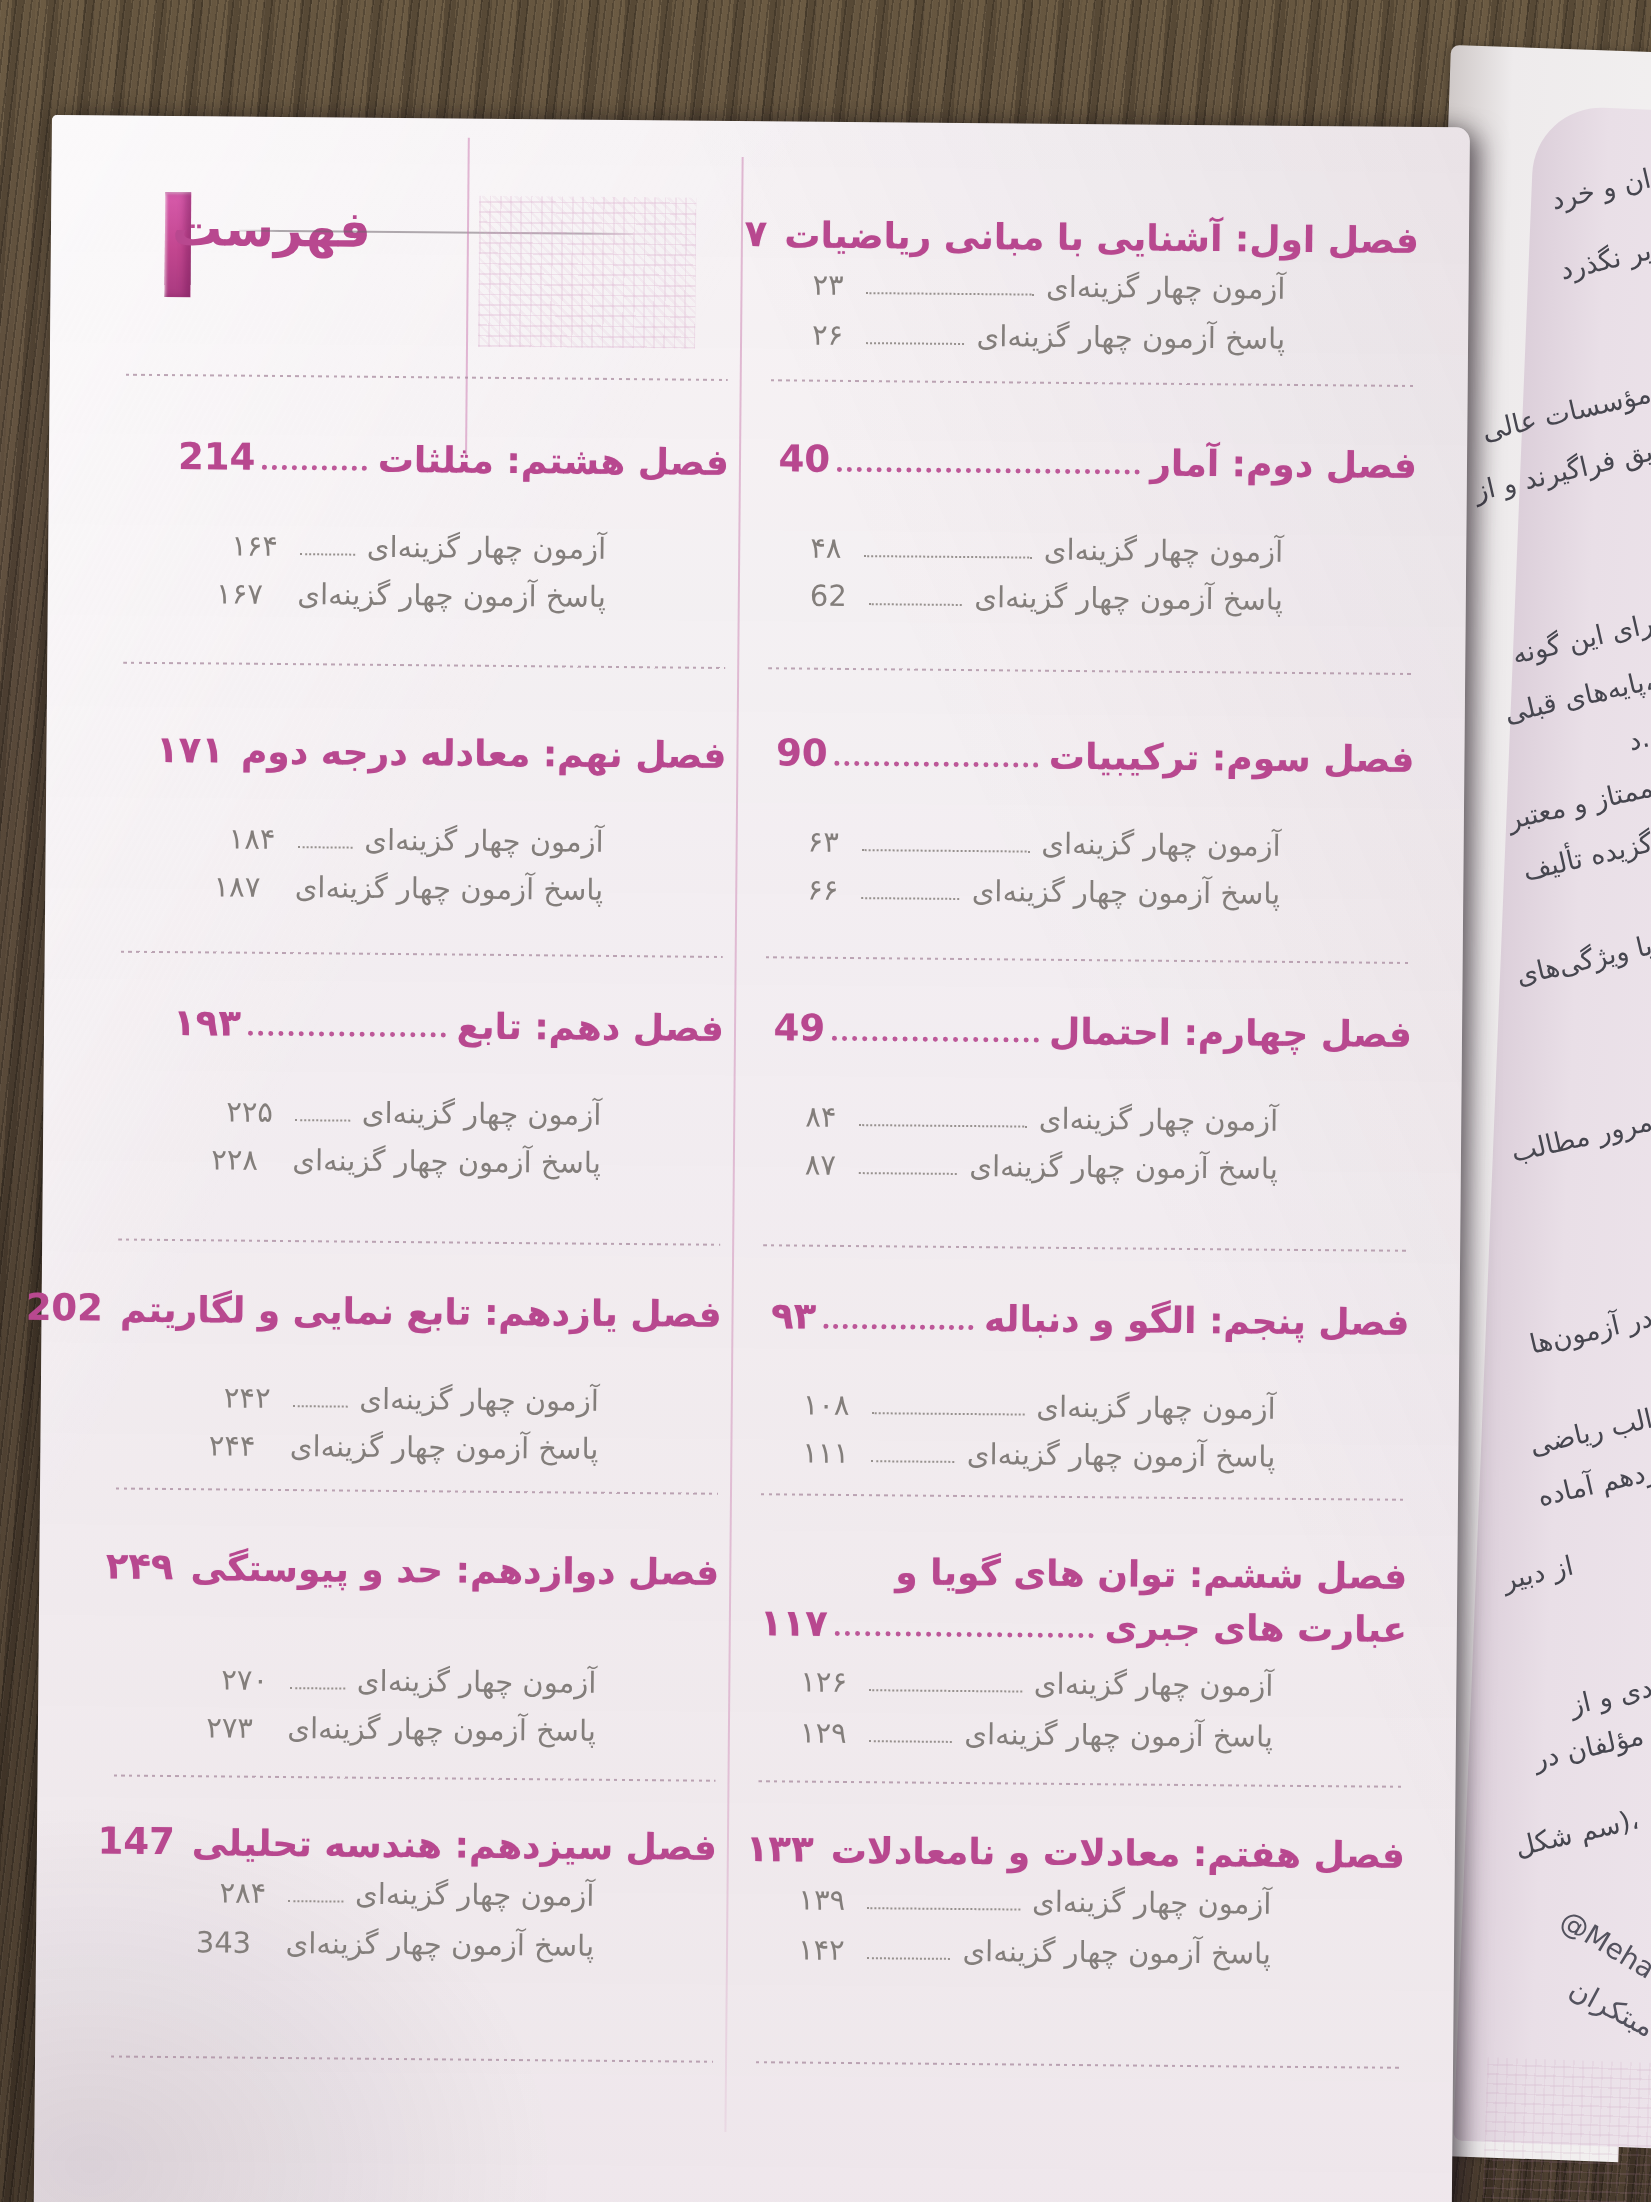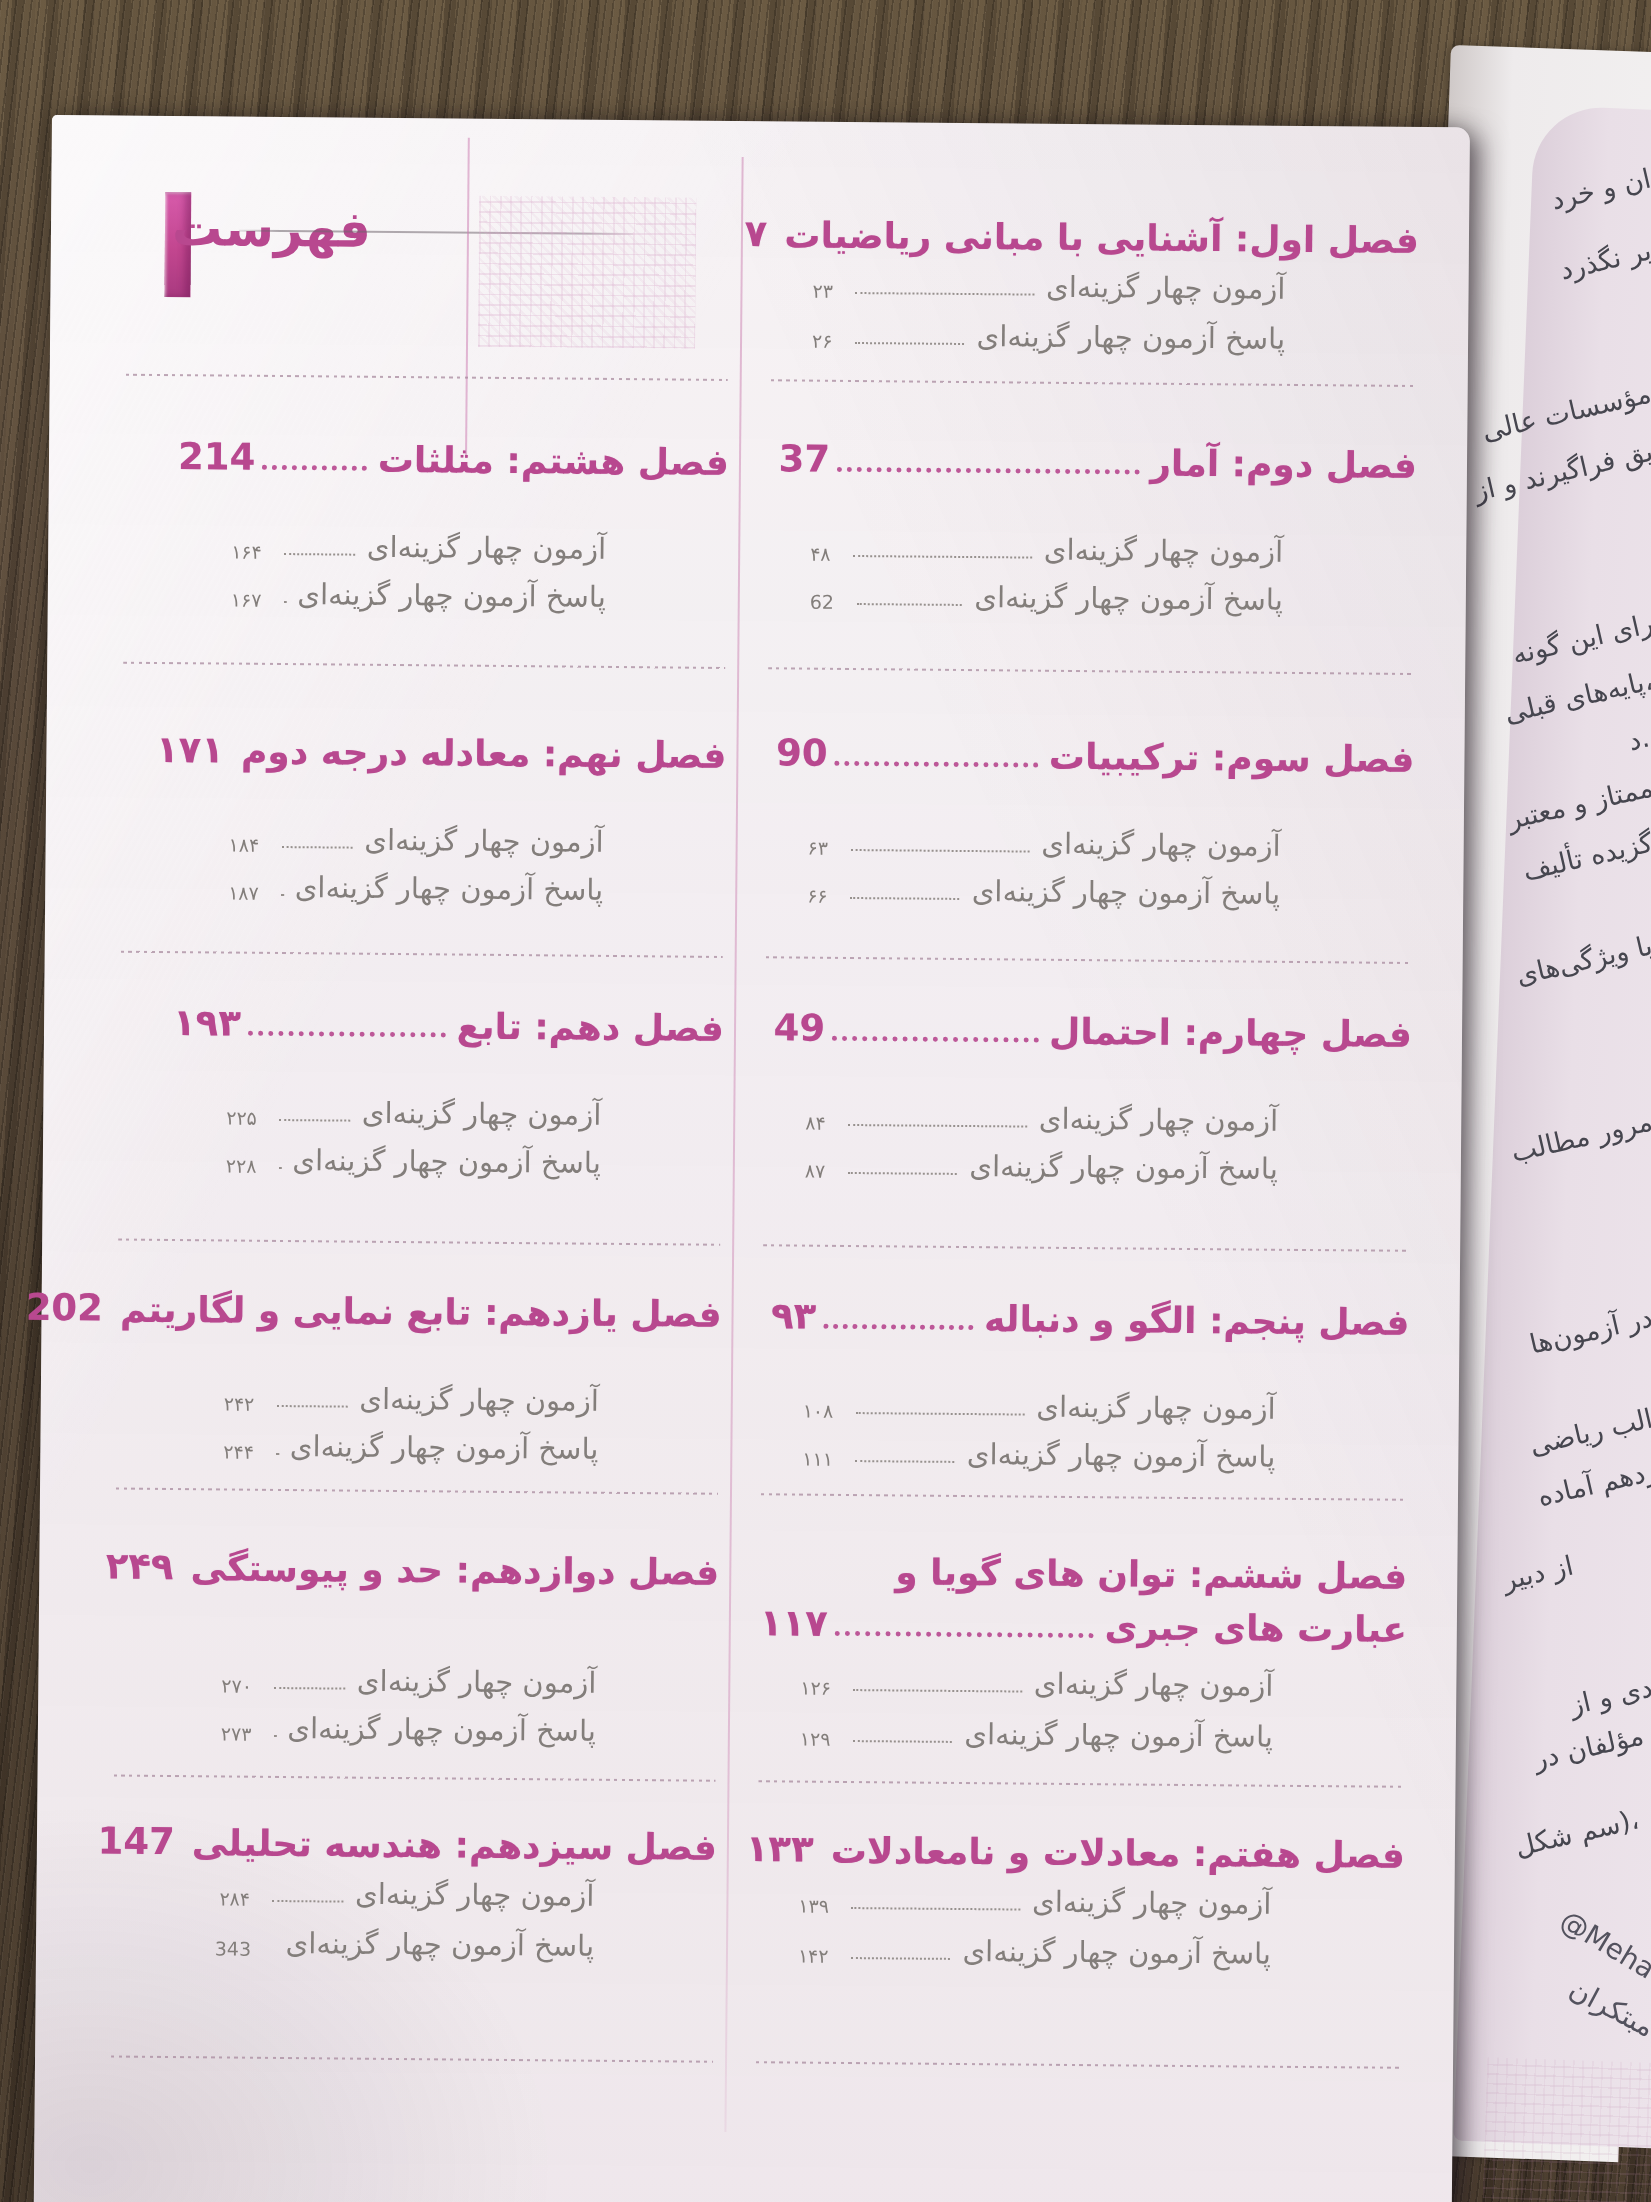--- a/index.html
+++ b/index.html
@@ -72,21 +72,21 @@
   .b-tight .row-test{top:53px;} .b-tight .row-answer{top:103px;}
   .b-six .row-test{top:114px;}  .b-six .row-answer{top:165px;}
   .b-twelve .row-test{top:115px;} .b-twelve .row-answer{top:163px;}
   .row-test,.row-answer{height:41px;}
 
   .t-text{font-size:36px;font-weight:bold;color:var(--accent);white-space:nowrap;
     text-shadow:0 0 0.9px rgba(184,74,149,.35);}
   .t-num{font-size:37px;font-weight:bold;color:var(--accent);white-space:nowrap;
     text-shadow:0 0 0.9px rgba(184,74,149,.35);}
   .s-text{font-size:29px;color:var(--entry);white-space:nowrap;flex-shrink:0;}
-  .s-num{font-size:19px;color:var(--entry);white-space:nowrap;}
+  .s-num{font-size:29px;color:var(--entry);white-space:nowrap;}
   .leader{flex:1 1 0;min-width:0;align-self:flex-end;}
   .t-leader{border-bottom:5.2px dotted var(--accent);margin:0 10.3px 8.6px 6.9px;opacity:.9;}
   .s-leader{border-bottom:2.6px dotted #97918e;margin:0 12px 7.7px 22.4px;}
 
   .col-right .row-title{padding-left:8.6px;}
   .col-left  .row-title{padding-left:53px;}
   .col-right .row-test,.col-right .row-answer{padding-right:133px;padding-left:41px;}
   .col-left  .row-test,.col-left  .row-answer{padding-right:122px;padding-left:107px;}
 
   .sep{position:absolute;height:1.7px;
@@ -164,21 +164,21 @@
         <span class="s-text">پاسخ آزمون چهار گزینه‌ای</span>
         <span class="leader s-leader"></span>
         <span class="s-num">۲۶</span>
       </div>
     </div>
 
     <div class="block col-right b-std" style="top:311px">
       <div class="row row-title">
         <span class="t-text">فصل دوم: آمار</span>
         <span class="leader t-leader"></span>
-        <span class="t-num">37</span>
+        <span class="t-num">40</span>
       </div>
       <div class="row row-test">
         <span class="s-text">آزمون چهار گزینه‌ای</span>
         <span class="leader s-leader"></span>
         <span class="s-num">۴۸</span>
       </div>
       <div class="row row-answer">
         <span class="s-text">پاسخ آزمون چهار گزینه‌ای</span>
         <span class="leader s-leader"></span>
         <span class="s-num">62</span>

